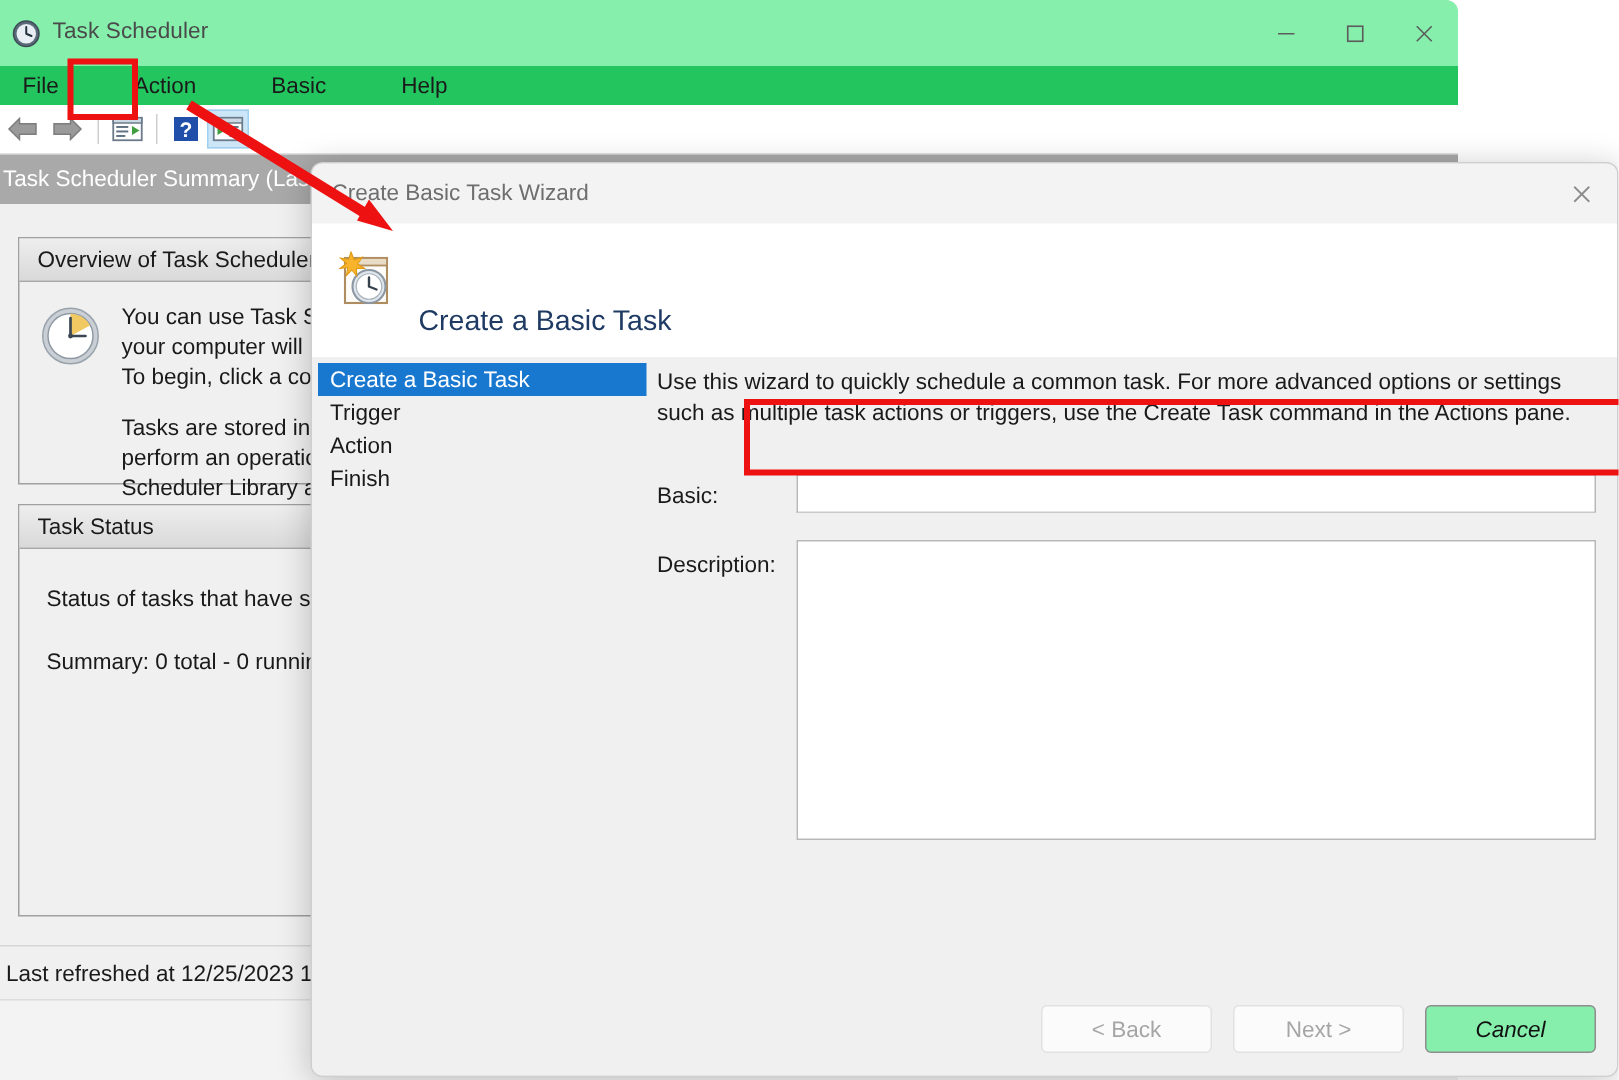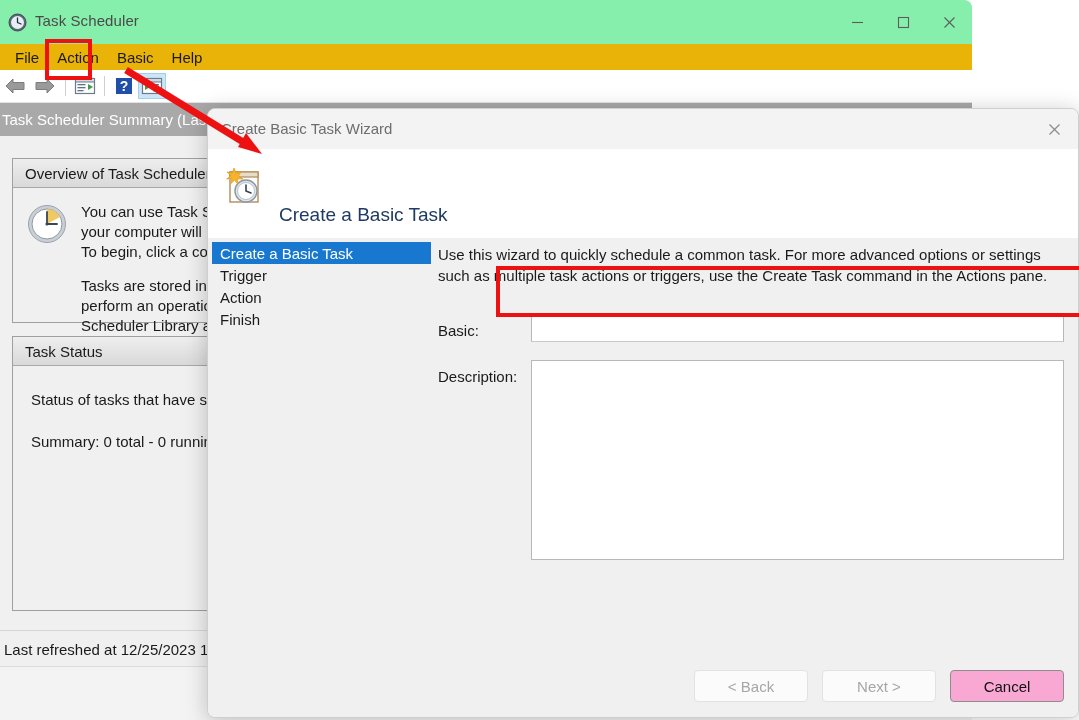--- a/index.html
+++ b/index.html
@@ -42,22 +42,22 @@
   .wincontrols { position:absolute; right:0; top:0; height:44px; display:flex; }
   .wcbtn {
     width:46px; height:44px; display:flex; align-items:center; justify-content:center;
     color:#6b6b6b;
   }
   .wcbtn.close { border-top-right-radius:8px; }
 
   
   .menubar {
     position:absolute; left:0; top:44px; width:972px; height:26px;
-    background:#eab308;
-    display:flex; align-items:center;
+    background:#22c55e;
+    display:flex; align-items:center;gap:32px;
   }
   .menuitem {
     font-size:15px; color:#1a1a1a; padding:2px 9px; white-space:nowrap;
   }
   .menuitem.m-file { margin-left:6px; }
 
   
   .toolbar {
     position:absolute; left:0; top:70px; width:972px; height:32px;
     background:#ffffff;
@@ -195,21 +195,21 @@
     background:#f0f0f0;
     display:flex; align-items:center; justify-content:flex-end;
     padding-right:14px; gap:14px;
   }
   .btn {
     width:114px; height:32px;
     display:flex; align-items:center; justify-content:center;
     font-size:15px; border-radius:4px; box-sizing:border-box;
     background:#fbfbfb; border:1px solid #e2e2e2; color:#a6a6a6;
   }
-  .btn.enabled { background:#f9a8d4; border:1px solid #8d8d8d; color:#111111; }
+  .btn.enabled { background:#86efac; border:1px solid #8d8d8d; color:#111111;font-style:italic; }
 
   
   .anno-box {
     position:absolute; border:4px solid #ee1111; box-sizing:border-box;
     pointer-events:none;
   }
   .anno-action { left:45px; top:39px; width:47px; height:41px; }
   .anno-name   { left:496px; top:266px; width:590px; height:51px; }
   .anno-arrow  { position:absolute; left:0; top:0; width:1079px; height:720px; pointer-events:none; }
 </style>

